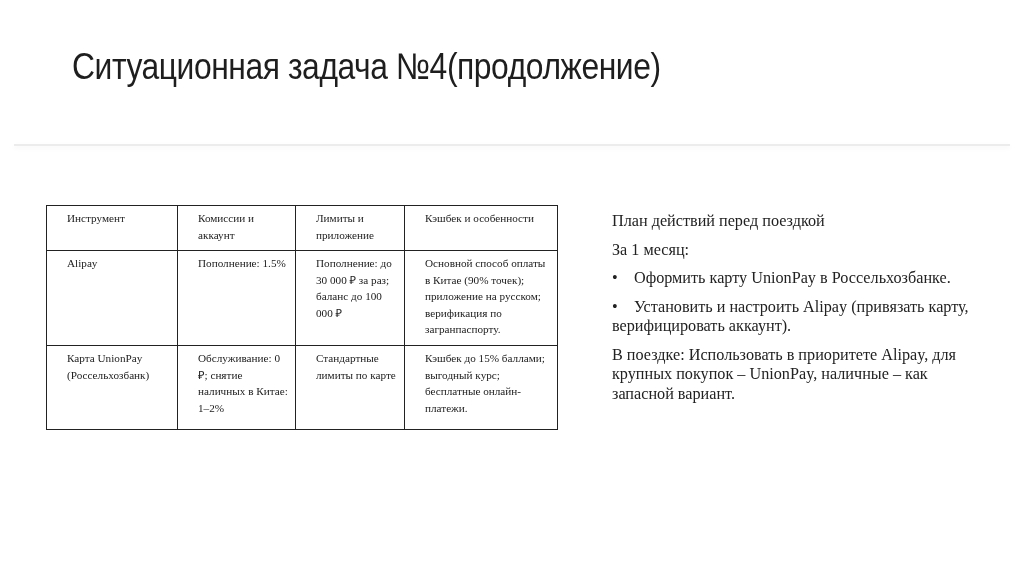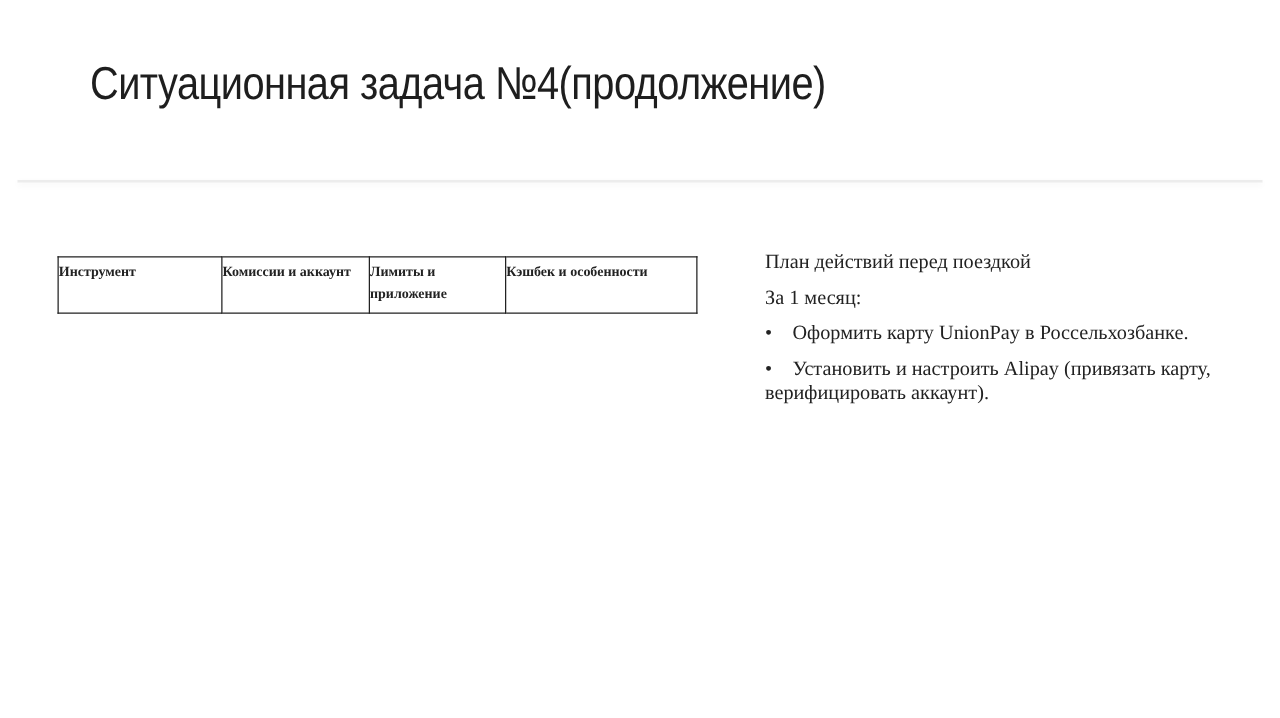--- a/index.html
+++ b/index.html
@@ -46,37 +46,36 @@
       border-collapse: collapse;
       table-layout: fixed;
       font-family: "Liberation Serif", serif;
       font-size: 11.2px;
       line-height: 16.5px;
       color: #222;
     }
     .data-table td {
       border: 1.5px solid #222;
       vertical-align: top;
-      padding: 4px 6px 4px 0;
+      padding: 4px 6px 4px 20px;
       overflow: hidden;
-      font-weight: bold;
     }
     .data-table col.c1 { width: 131px; }
     .data-table col.c2 { width: 118px; }
     .data-table col.c3 { width: 109px; }
     .data-table col.c4 { width: 153px; }
     .data-table tr.row-header td { height: 36px; }
     .data-table tr.row-1 td { height: 86px; }
     .data-table tr.row-2 td { height: 75px; }
     .data-table tr.row-3 td { height: 89px; }
 
     .plan {
       position: absolute;
       left: 612px;
-      top: 200px;
+      top: 212px;
       width: 370px;
       font-family: "Liberation Serif", serif;
       font-size: 16.2px;
       line-height: 19.5px;
       color: #222;
     }
     .plan p {
       margin: 0 0 9px 0;
     }
     .plan .bullet-mark {
@@ -97,21 +96,34 @@
       <col class="c3">
       <col class="c4">
   </colgroup>
   <tbody>
       <tr class="row-header">
     <td>Инструмент</td>
     <td>Комиссии и аккаунт</td>
     <td>Лимиты и приложение</td>
     <td>Кэшбек и особенности</td>
   </tr>
+  <tr class="row-1">
+    <td>Alipay</td>
+    <td>Пополнение: 1.5%</td>
+    <td>Пополнение: до 30 000 ₽ за раз; баланс до 100 000 ₽</td>
+    <td>Основной способ оплаты в Китае (90% точек); приложение на русском; верификация по загранпаспорту.</td>
+  </tr>
+  <tr class="row-2">
+    <td>Карта UnionPay (Россельхозбанк)</td>
+    <td>Обслуживание: 0 ₽; снятие наличных в Китае: 1–2%</td>
+    <td>Стандартные лимиты по карте</td>
+    <td>Кэшбек до 15% баллами; выгодный курс; бесплатные онлайн-платежи.</td>
+  </tr>
 </tbody>
   </table>
 
 <div class="plan">
   <p>План действий перед поездкой</p>
   <p>За 1 месяц:</p>
   <p><span class="bullet-mark">•</span><span>Оформить карту UnionPay в Россельхозбанке.</span></p>
   <p><span class="bullet-mark">•</span><span>Установить и настроить Alipay (привязать карту, верифицировать аккаунт).</span></p>
+  <p>В поездке: Использовать в приоритете Alipay, для крупных покупок – UnionPay, наличные – как запасной вариант.</p>
 </div>
 
 </body></html>

